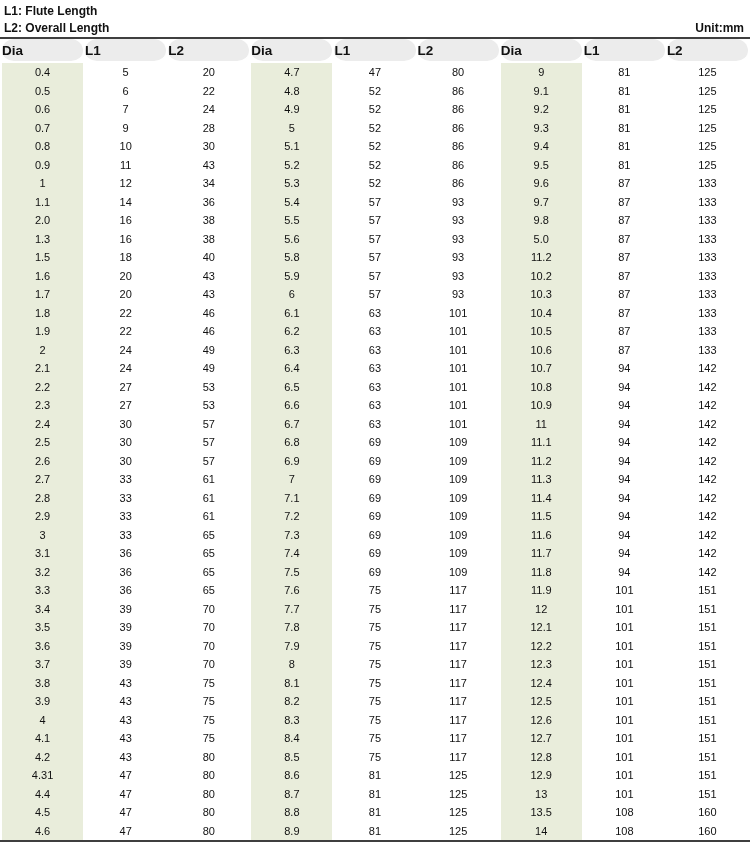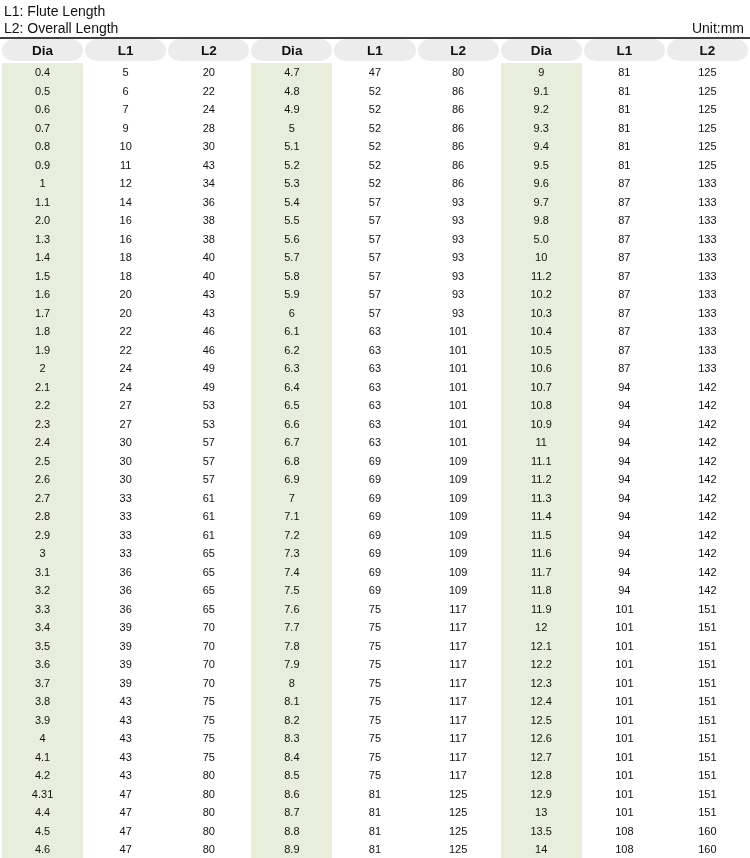--- a/index.html
+++ b/index.html
@@ -12,22 +12,22 @@
   body{
     width:750px;
     background:#ffffff;
     color:var(--text);
     font-family:"Liberation Sans", sans-serif;
   }
   .notes{
     box-sizing:border-box;
     height:37px;
     padding:3px 4px 8px 4px;
-    font-size:14px;
-    font-weight:normal;
+    font-size:12px;
+    font-weight:bold;
   }
   .note-row{
     height:17px;
     line-height:17px;
     display:flex;
     justify-content:space-between;
     align-items:center;
   }
   .unit{padding-right:2px;}
   table.size-chart{
@@ -35,21 +35,21 @@
     table-layout:fixed;
     border-collapse:separate;
     border-spacing:2px 0;
     border-top:2px solid var(--border-dark);
     border-bottom:2px solid var(--border-dark);
   }
   table.size-chart th{
     background:var(--header-bg);
     font-size:13.5px;
     font-weight:bold;
-    text-align:center;
+    text-align:left;
     height:22px;
     padding:0;
     border-bottom:2px solid #ffffff;
     border-radius:12px;
   }
   table.size-chart td{
     font-size:11px;
     text-align:center;
     vertical-align:middle;
     height:18.5px;
@@ -191,31 +191,20 @@
         <td class="val">16</td>
         <td class="val">38</td>
         <td class="dia">5.6</td>
         <td class="val">57</td>
         <td class="val">93</td>
         <td class="dia">5.0</td>
         <td class="val">87</td>
         <td class="val">133</td>
       </tr>
       <tr>
-        <td class="dia">1.4</td>
-        <td class="val">18</td>
-        <td class="val">40</td>
-        <td class="dia">5.7</td>
-        <td class="val">57</td>
-        <td class="val">93</td>
-        <td class="dia">10</td>
-        <td class="val">87</td>
-        <td class="val">133</td>
-      </tr>
-      <tr>
         <td class="dia">1.5</td>
         <td class="val">18</td>
         <td class="val">40</td>
         <td class="dia">5.8</td>
         <td class="val">57</td>
         <td class="val">93</td>
         <td class="dia">11.2</td>
         <td class="val">87</td>
         <td class="val">133</td>
       </tr>

